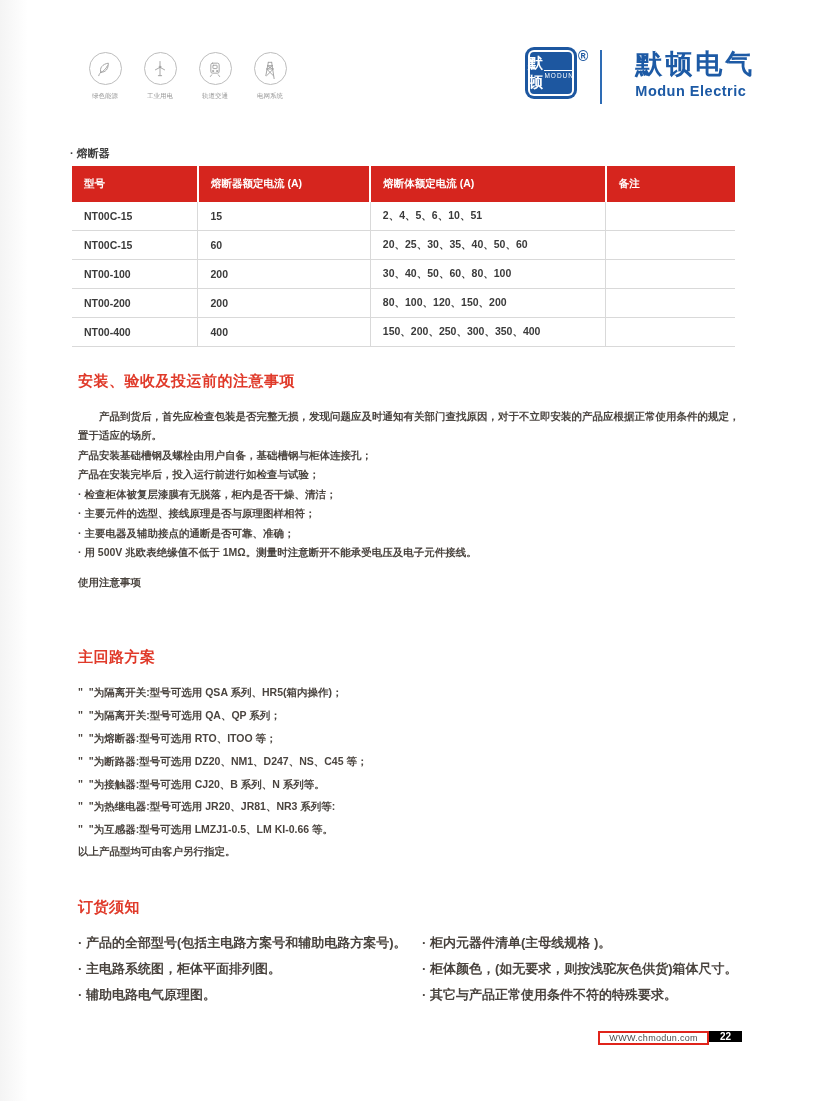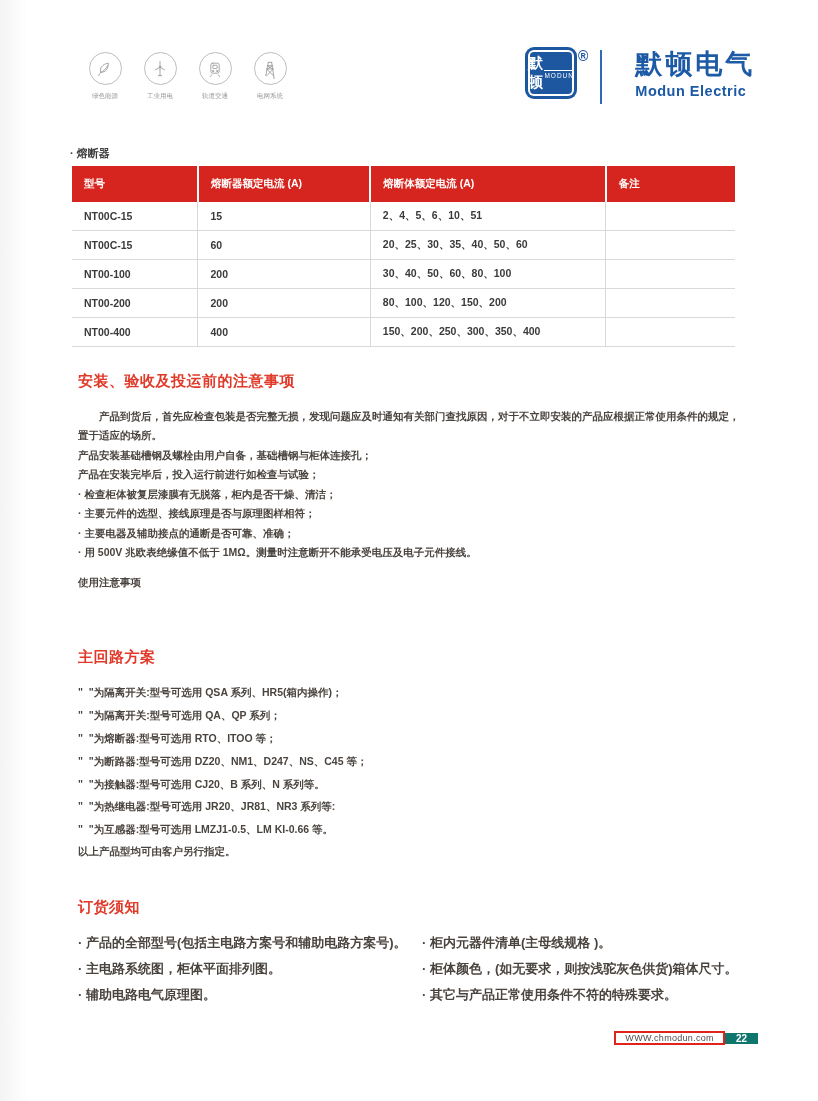--- a/index.html
+++ b/index.html
@@ -62,24 +62,24 @@
   .main-circuit .items div { line-height: 2.18; white-space: pre-wrap; }
   .main-circuit .foot { margin-top: 4px; font-size: 10.5px; font-weight: 600; color: #4a443f; }
 
   .order { position: absolute; left: 78px; top: 898px; width: 666px; }
   .order .cols { display: flex; margin-top: 13px; }
   .order .col-left { width: 344px; }
   .order .col-right { flex: 1; }
   .order .cols div { font-size: 13px; font-weight: 600; color: #4a443f; line-height: 2.0; }
 
   
-  .footer { position: absolute; top: 1031px; right: 60px; display: flex; align-items: center; height: 14px; }
+  .footer { position: absolute; top: 1031px; right: 76px; display: flex; align-items: flex-start; height: 14px; }
   .site-box { border: 2px solid #e0241b; background: #ffffff; color: #4d4d4d; font-size: 9px;
     display: flex; align-items: center; padding: 0 9px; letter-spacing: 0.3px; }
-  .page-box { background: #0f766e; color: #ffffff; font-size: 10px; font-weight: bold;
+  .page-box { background: #000000; color: #ffffff; font-size: 10px; font-weight: bold;
     display: flex; align-items: center; padding: 0 11px; }
 </style>
 </head>
 <body>
 
 <div class="page">
   <div class="edge-shade"></div>
 
   <div class="header-icons">
     <div class="hicon">

